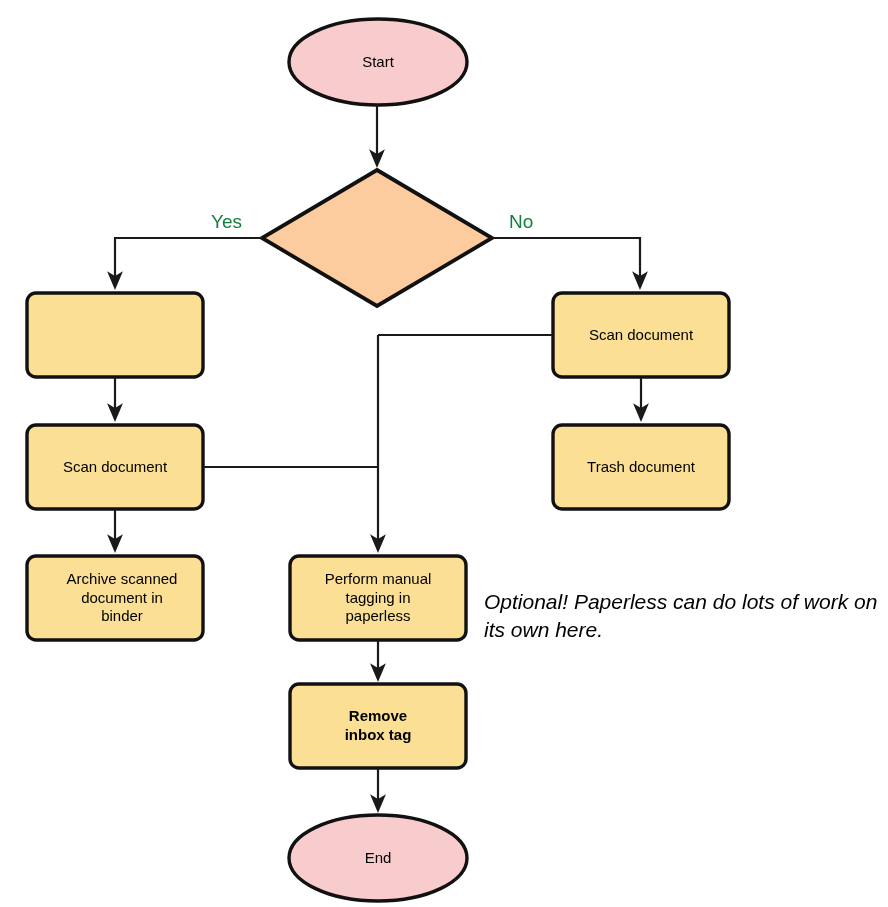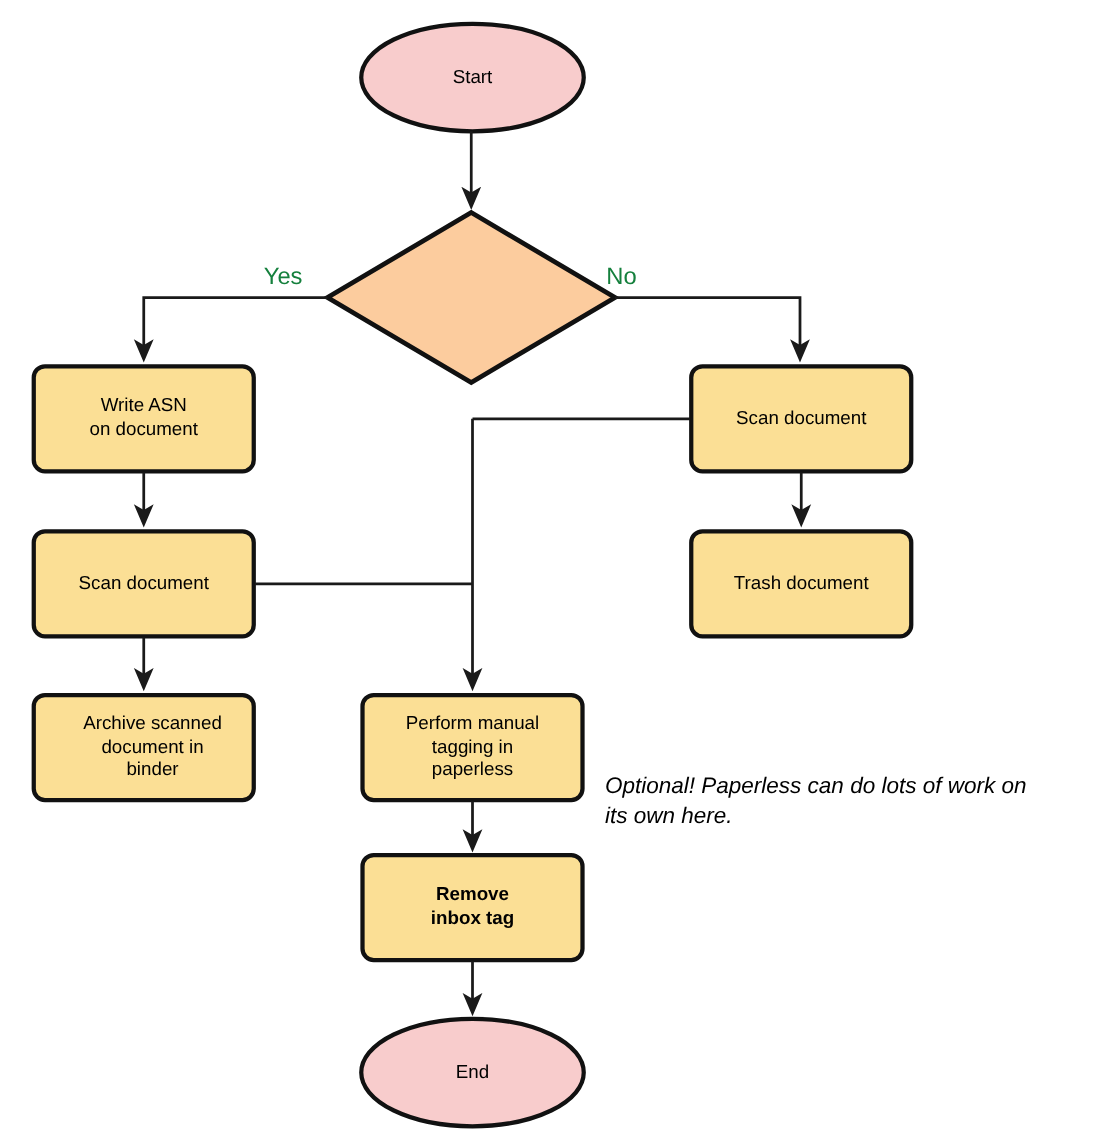--- a/index.html
+++ b/index.html
@@ -39,26 +39,25 @@
     pointer-events: none;
   }
   .edge-label {
     position: absolute;
     font-size: 19px;
     color: #15803d;
     white-space: nowrap;
   }
   .note-text {
     position: absolute;
-    font-size: 18px;
+    font-size: 21px;
     font-style: italic;
     color: #000000;
     line-height: 1.35;
     white-space: pre-line;
-    margin-top: 28px;
   }
 </style>
 </head>
 <body>
 
 <div id="flowchart-root">
 
   <svg id="flow-svg" viewBox="0 0 888 907">
     <defs>
       <marker id="arrowhead" markerWidth="10" markerHeight="10" refX="6.2" refY="4" orient="auto" markerUnits="strokeWidth">
@@ -105,22 +104,20 @@
     <path d="M378,335 L378,548" fill="none" stroke="#1a1a1a" stroke-width="2.2" marker-end="url(#arrowhead)"></path>
 
     <path d="M378,641 L378,677" fill="none" stroke="#1a1a1a" stroke-width="2.2" marker-end="url(#arrowhead)"></path>
 
     <path d="M378,769 L378,808" fill="none" stroke="#1a1a1a" stroke-width="2.2" marker-end="url(#arrowhead)"></path>
   </svg>
 
   <div class="node-label" style="left:288px; top:18px; width:180px; height:88px;">Start</div>
 
 
-  <div class="node-label" style="left:26px; top:292px; width:178px; height:86px;">Write ASN
-on document</div>
 
   <div class="node-label" style="left:26px; top:424px; width:178px; height:86px;">Scan document</div>
 
   <div class="node-label" style="left:26px; top:555px; width:192px; height:86px;">Archive scanned
 document in
 binder</div>
 
   <div class="node-label" style="left:552px; top:292px; width:178px; height:86px;">Scan document</div>
 
   <div class="node-label" style="left:552px; top:424px; width:178px; height:86px;">Trash document</div>
@@ -129,18 +126,18 @@
 tagging in
 paperless</div>
 
   <div class="node-label" style="left:289px; top:683px; width:178px; height:86px;font-weight:bold;">Remove
 inbox tag</div>
 
   <div class="node-label" style="left:288px; top:814px; width:180px; height:88px;">End</div>
 
   <div class="edge-label" style="left:211px; top:211px;">Yes</div>
 
-  <div class="edge-label" style="left:485px; top:211px;text-align:right;">No</div>
+  <div class="edge-label" style="left:509px; top:211px;text-align:right;">No</div>
 
   <div class="note-text" style="left:484px; top:588px; width:400px;">Optional! Paperless can do lots of work on
 its own here.</div>
 
 </div>
 
 </body></html>

